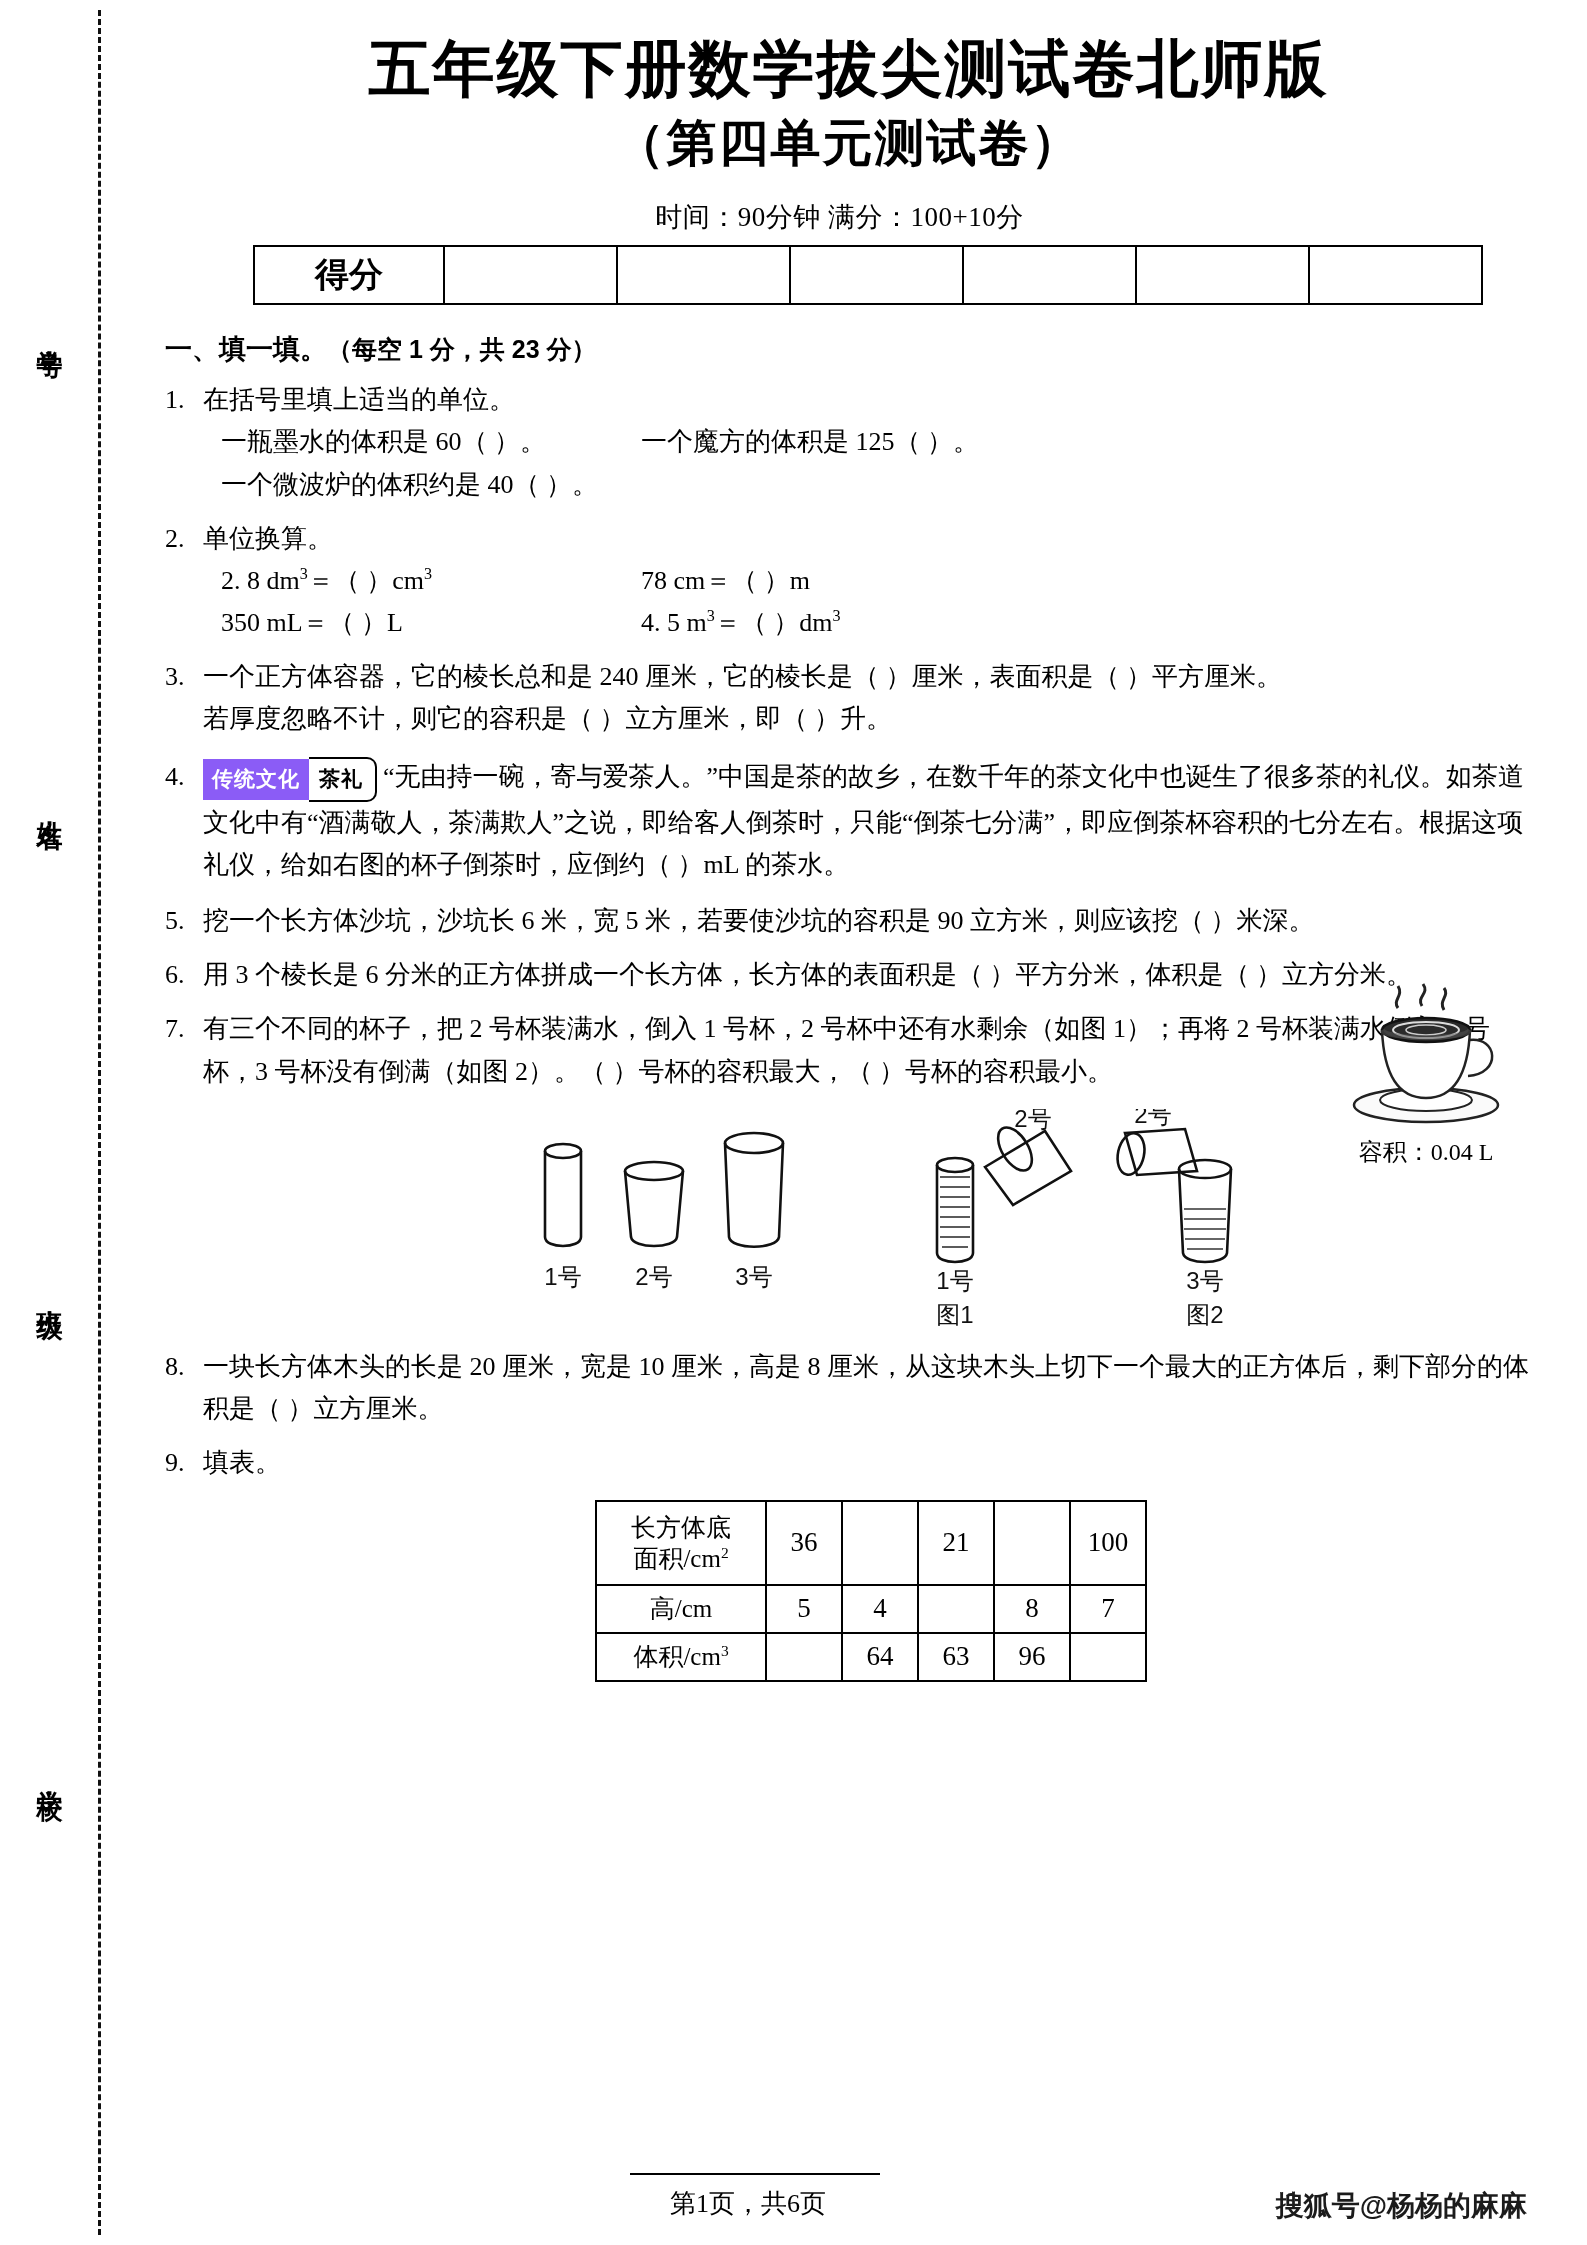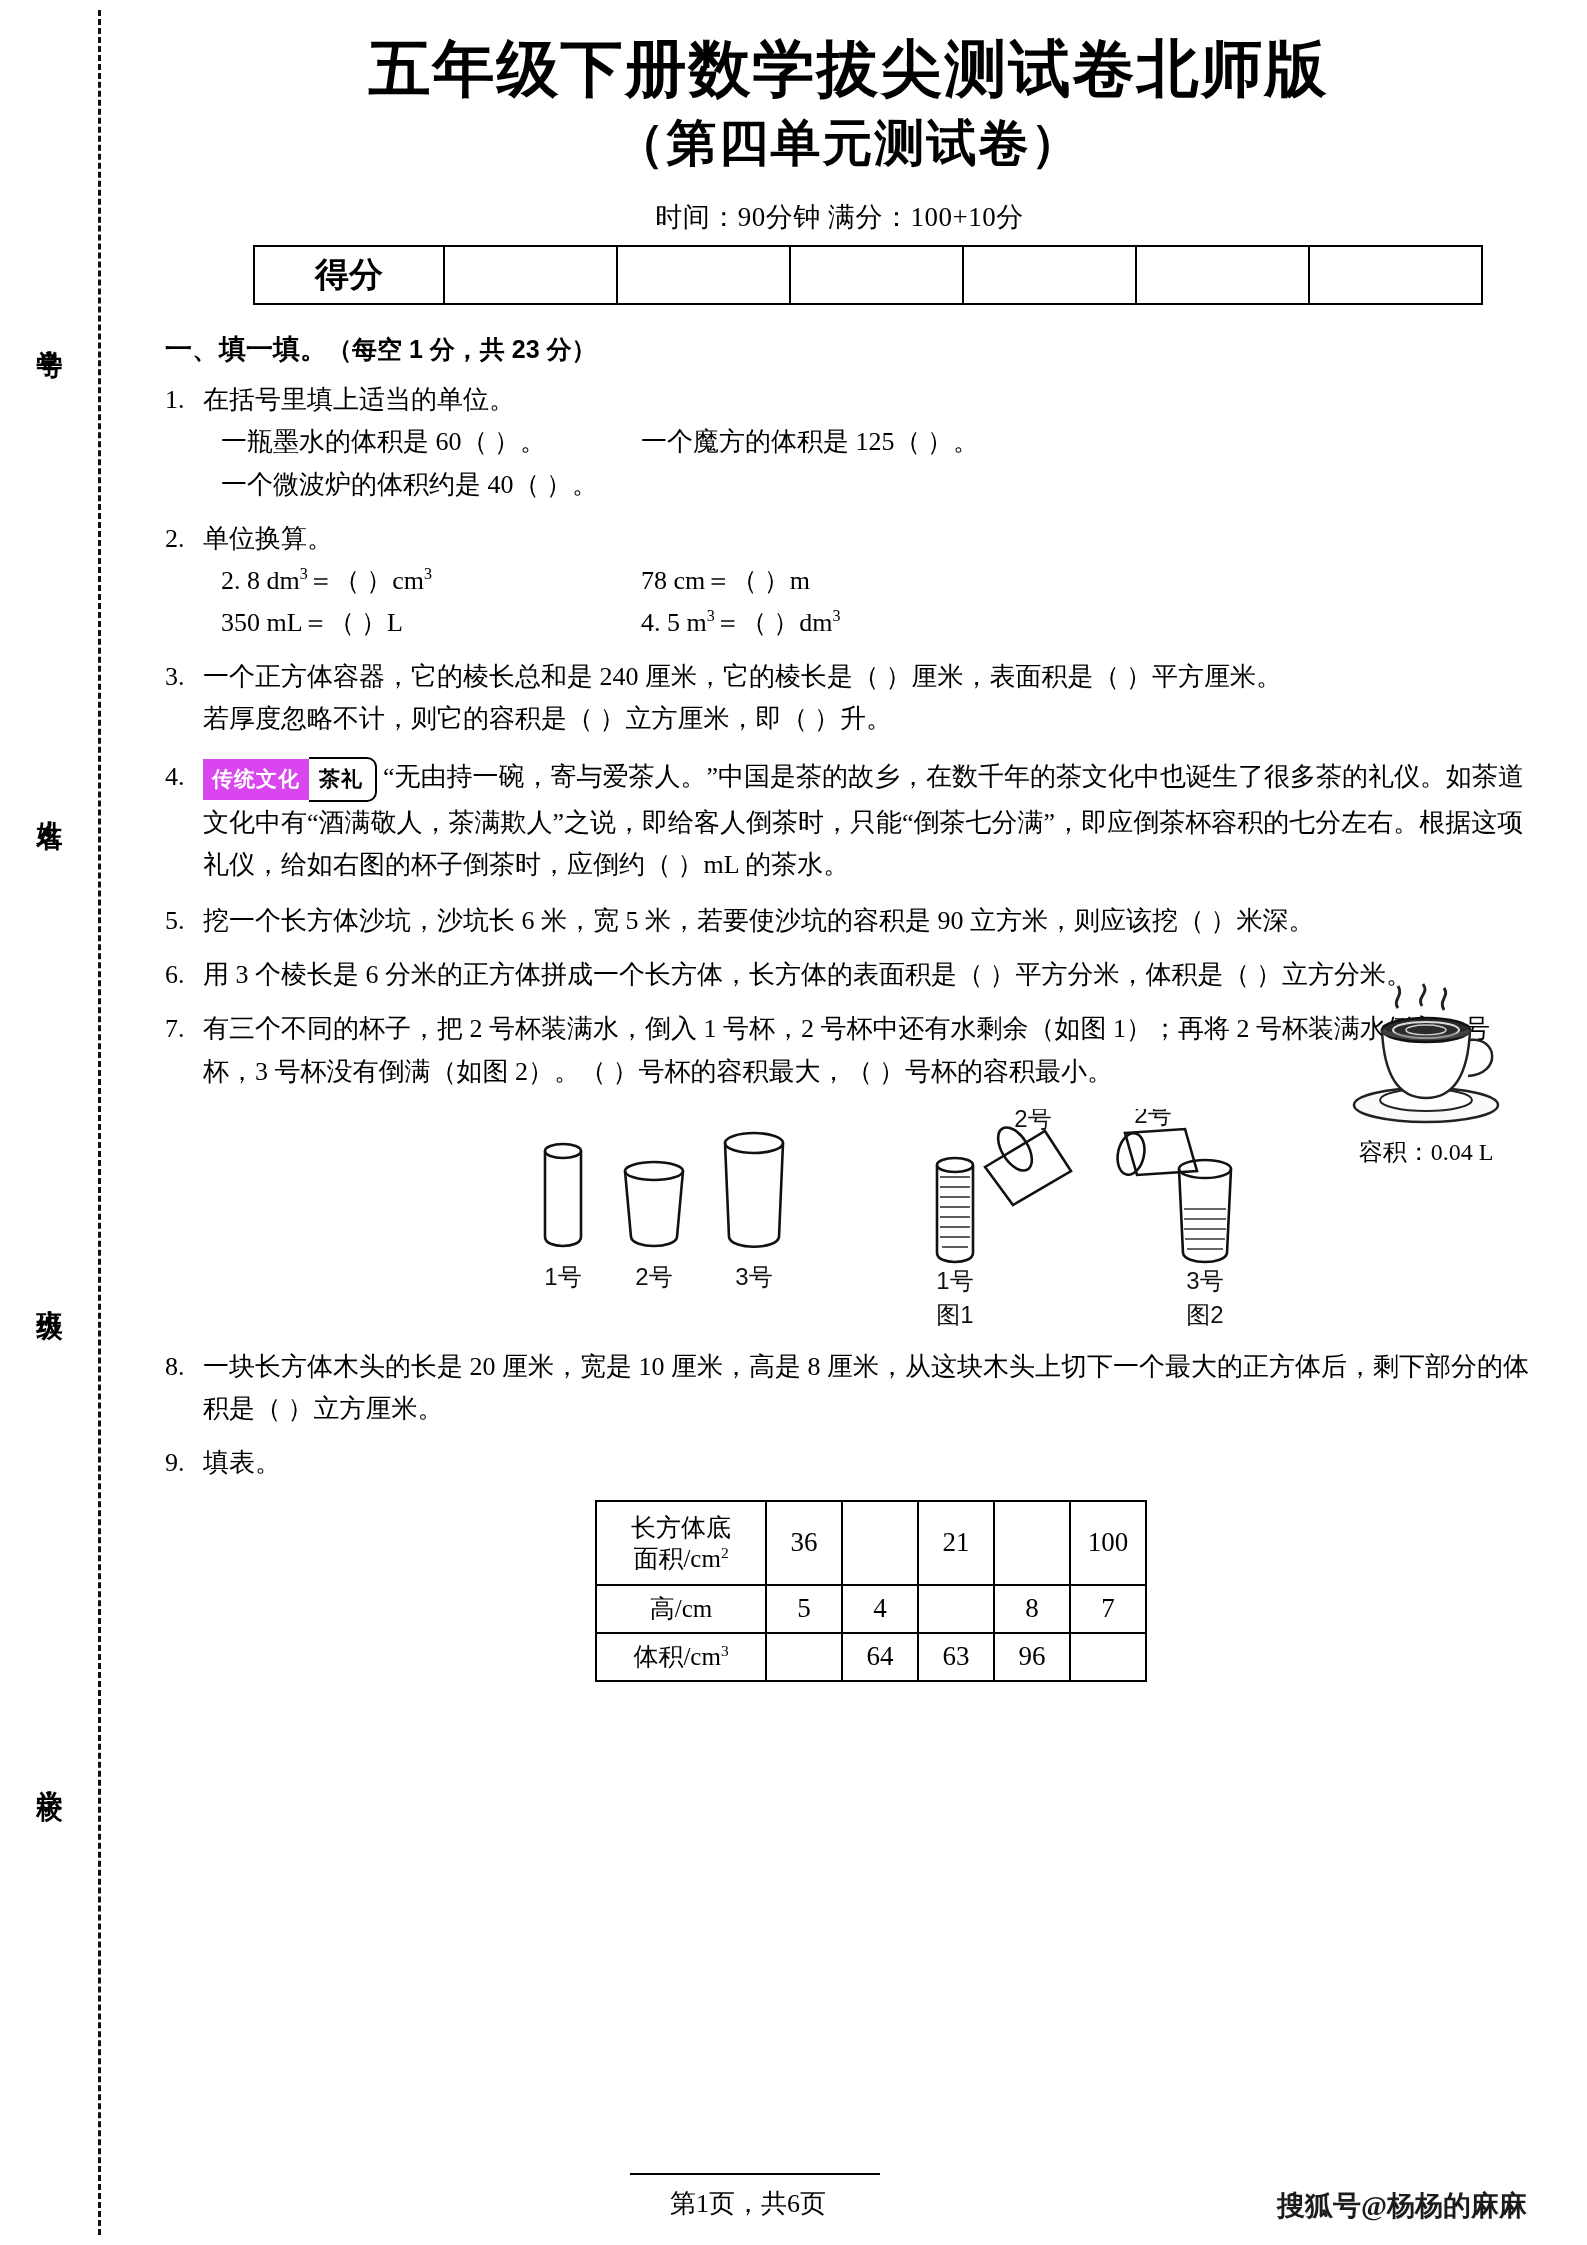--- a/index.html
+++ b/index.html
@@ -99,21 +99,21 @@
   .cols { display:flex; }
   .cols > div { }
   .c1 { width:420px; flex:0 0 420px; }
   .c2 { flex:1 1 auto; }
 
   sup { font-size:0.62em; vertical-align:super; }
 
   .tagwrap { display:inline-block; vertical-align:middle; margin-right:6px; }
   .tag-black {
     display:inline-block;
-    background:#d946ef; color:#fff;
+    background:#8b5cf6; color:#fff;
     font-size:21px; font-weight:700;
     padding:3px 9px 4px 9px;
     font-family:"Liberation Sans","DejaVu Sans",sans-serif;
     letter-spacing:1px;
     vertical-align:middle;
   }
   .tag-white {
     display:inline-block;
     background:#fff; color:#000;
     border:2px solid #000;
@@ -167,21 +167,21 @@
     position:absolute; left:0; bottom:24px; width:1477px;
     padding:0 55px;
   }
   .pagenum {
     position:absolute; left:560px; bottom:0;
     font-size:26px;
   }
   .watermark {
     position:absolute; right:60px; bottom:-4px;
     font-size:28px; font-weight:700;
-    font-family:Liberation Serif, serif;
+    font-family:Liberation Sans, sans-serif;
     color:#1b1b1b;
   }
   .hr-foot {
     position:absolute; left:520px; bottom:46px;
     width:250px; border-top:2px solid #000;
   }
 </style>
 </head>
 <body>
 

